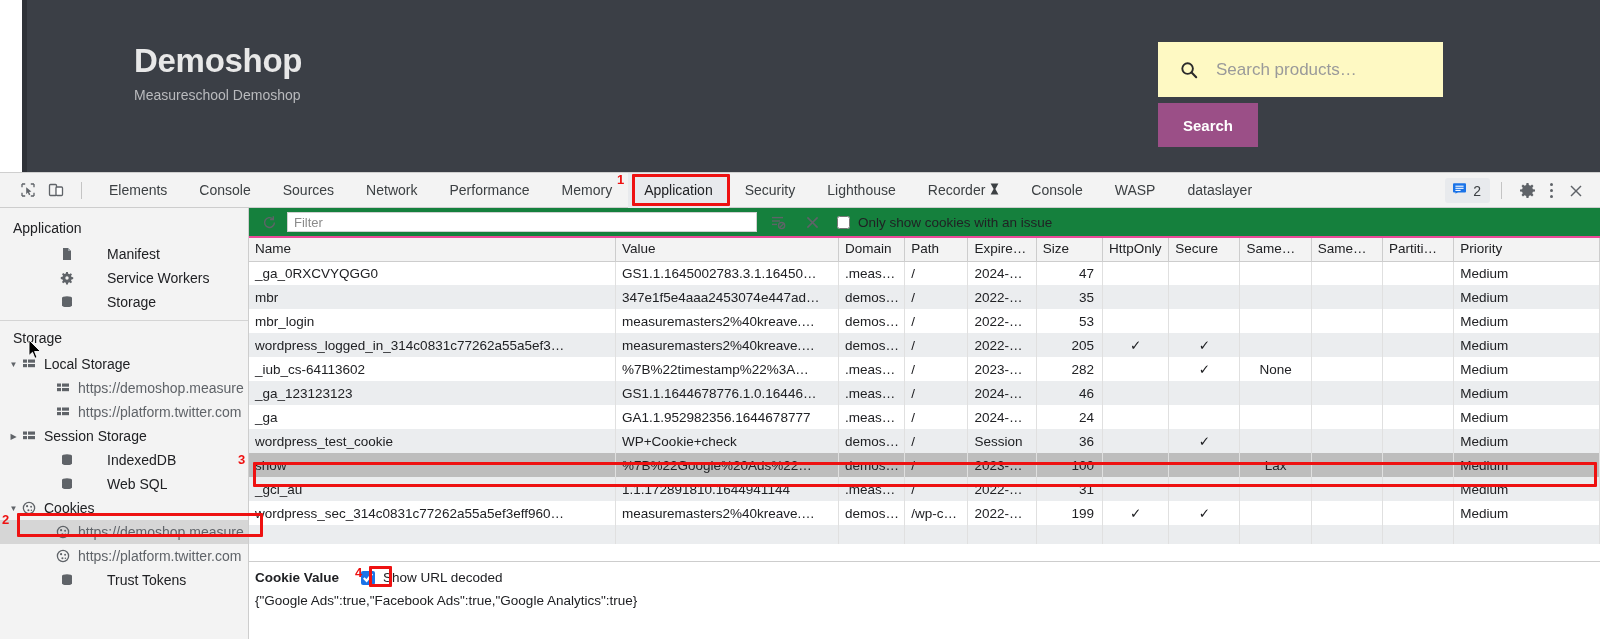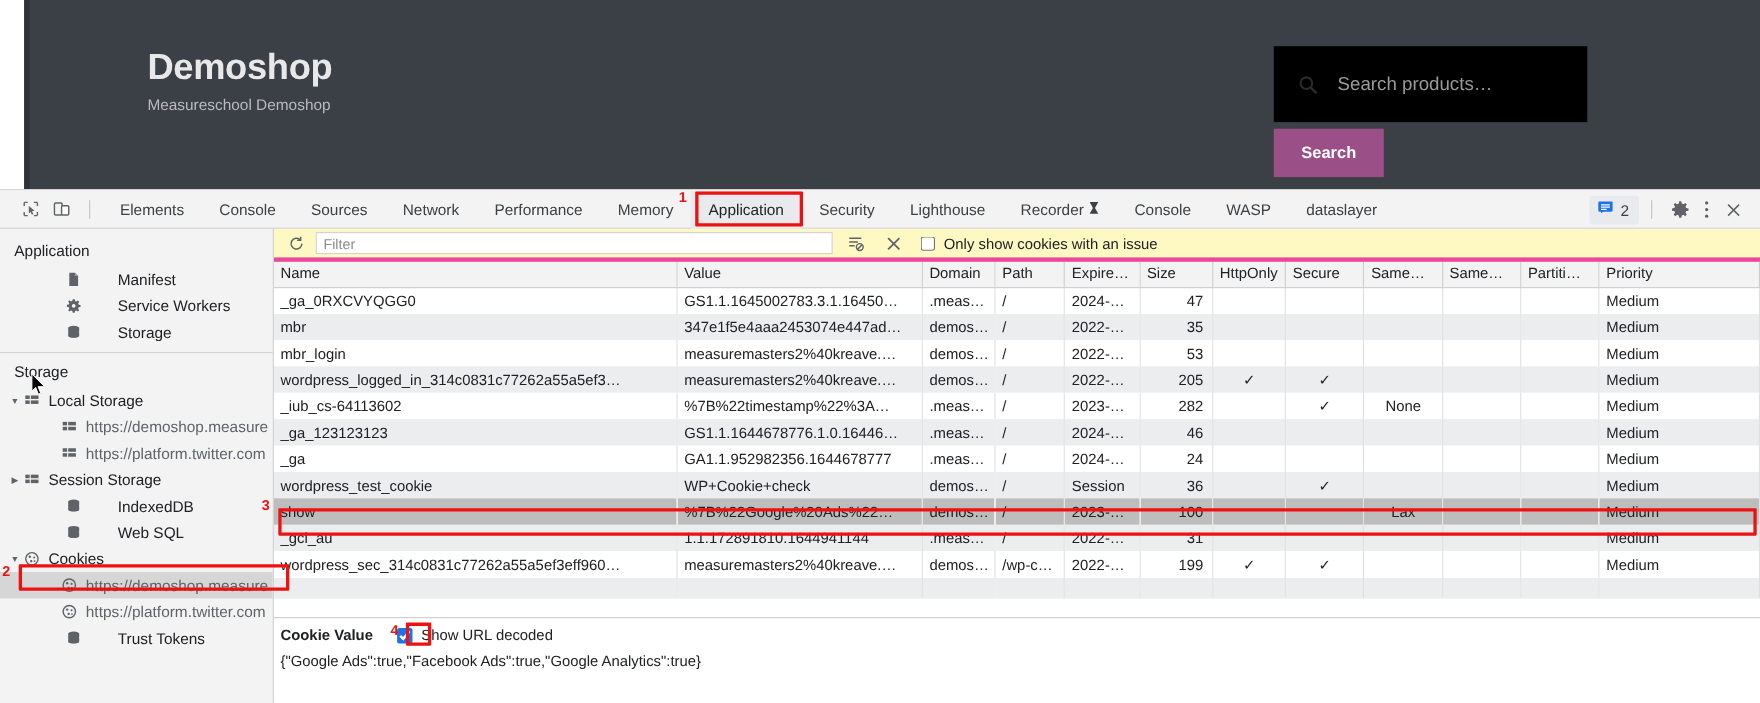--- a/index.html
+++ b/index.html
@@ -27,21 +27,21 @@
   .brand { position: absolute; left: 134px; top: 42px; }
   .brand-title {
     font-size: 33px; font-weight: 700; color: #e8e8e8;
     letter-spacing: -0.3px; line-height: 38px;
   }
   .brand-sub {
     font-size: 14px; color: #b9babd; margin-top: 7px; line-height: 17px;
   }
   .search-wrap { position: absolute; left: 1158px; top: 42px; }
   .search-box {
-    width: 285px; height: 69px; background: #000000;
+    width: 285px; height: 55px; background: #fef9c3;
     display: flex; align-items: center; padding-left: 22px;
   }
   .search-icon { width: 18px; height: 18px; flex: 0 0 auto; }
   .search-input {
     border: none; outline: none; background: transparent;
     font-family: "Liberation Sans", sans-serif;
     font-size: 17px; color: #8a8a8a; margin-left: 18px; width: 215px;
   }
   .search-input::placeholder { color: #9a9a9a; }
   .search-btn {
@@ -118,21 +118,21 @@
   .lvl1b { padding-left: 7px; }
   .lvl2 { padding-left: 41px; }
   .sb-label { overflow: hidden; text-overflow: clip; }
   .sb-label.dim { color: #5f6368; }
 
   .cursor-arrow { position: absolute; left: 28px; top: 166px; z-index: 40; }
 
   
   .dt-main { flex: 1 1 auto; position: relative; background: #ffffff; overflow: hidden; }
   .filter-bar {
-    height: 30px; background: #fef9c3; border-bottom: 4px solid #ec4899;
+    height: 30px; background: #15803d; border-bottom: 2px solid #ec4899;
     display: flex; align-items: center; padding: 0 8px;
   }
   .refresh-btn { width: 24px; height: 24px; display:flex; align-items:center; justify-content:center; cursor:pointer; }
   .filter-input {
     flex: 0 0 470px; height: 20px; background: #ffffff;
     border: 1px solid #d0d0d0; outline: none; margin-left: 6px;
     font-family: "Liberation Sans", sans-serif; font-size: 13px;
     color: #5f6368; padding: 0 6px;
   }
   .filter-input::placeholder { color: #8b8b8b; }

